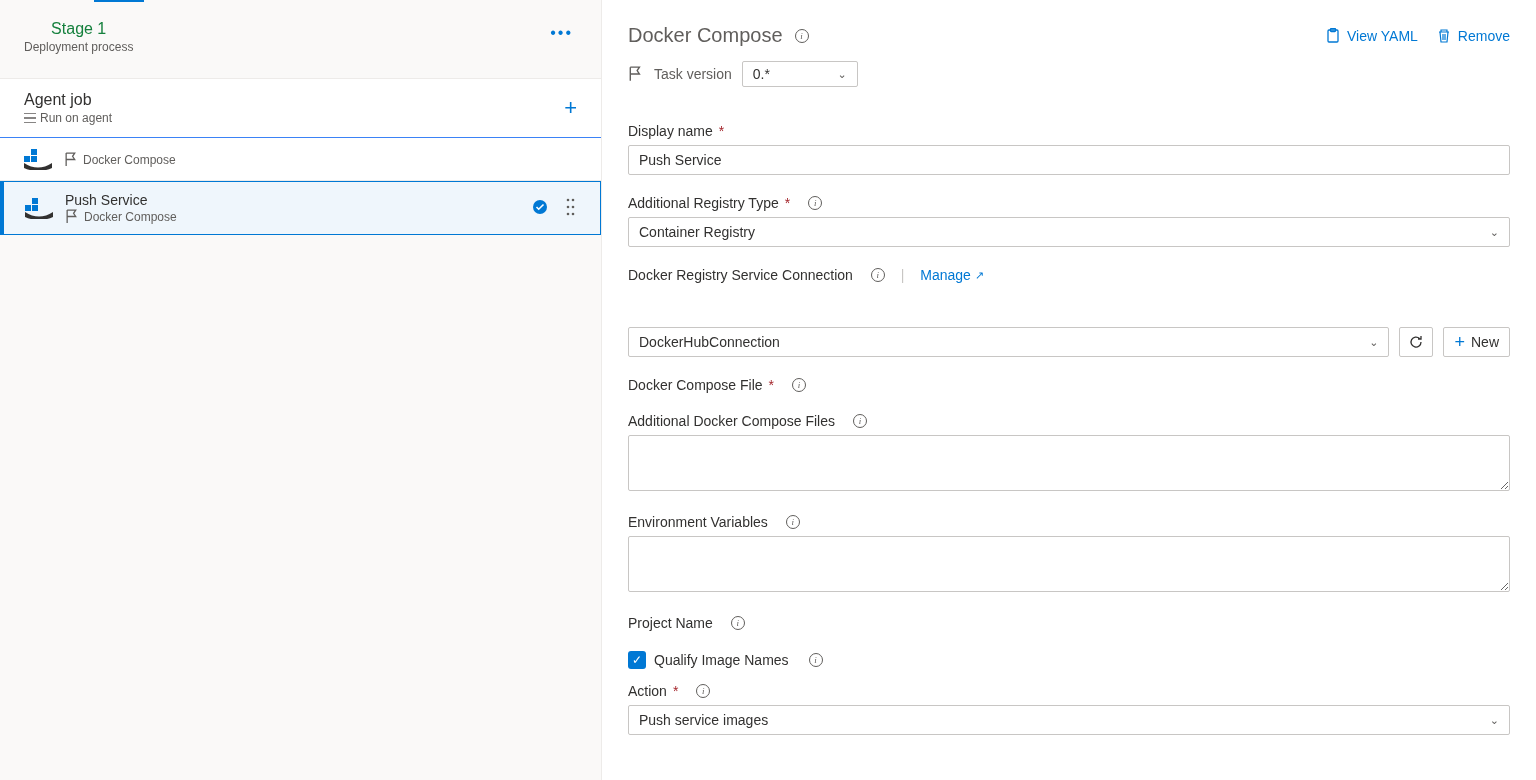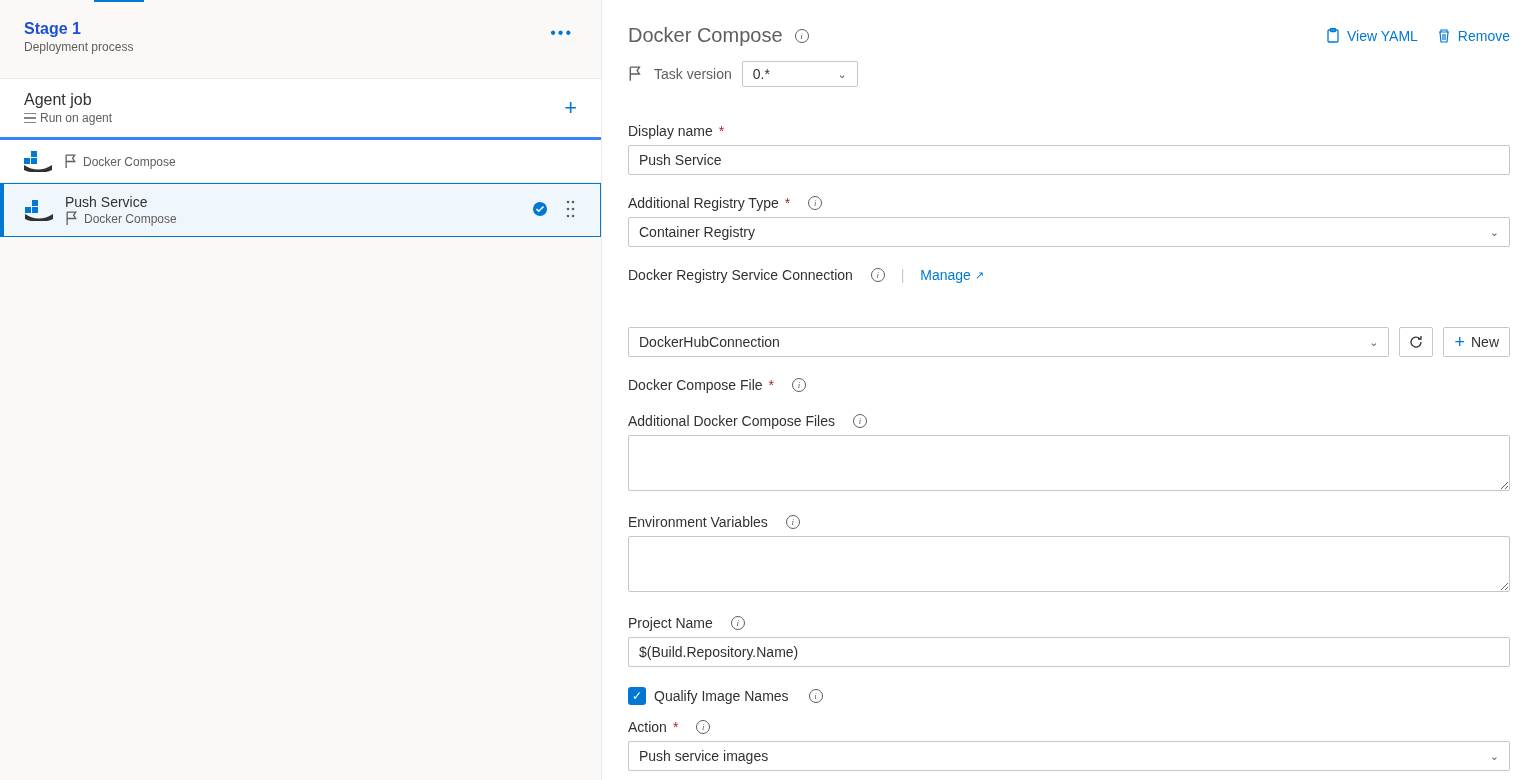--- a/index.html
+++ b/index.html
@@ -19,34 +19,34 @@
     background: #faf9f8;
     display: flex;
     flex-direction: column;
   }
   .stage-header {
     padding: 18px 24px 12px 24px;
     display: flex;
     justify-content: space-between;
     align-items: flex-start;
   }
-  .stage-title { font-size: 16px; font-weight: 700; color: #1d4ed8; }
+  .stage-title { font-size: 16px; font-weight: 400; color: #15803d; text-align: center; }
   .stage-subtitle { font-size: 12px; color: #605e5c; margin-top: 2px; }
   .more-dots { color: #0078d4; font-size: 16px; letter-spacing: 2px; cursor: pointer; padding: 4px; }
   .blue-bar { height: 2px; background: #0078d4; width: 50px; margin-left: 94px; }
   
   .job-row {
     background: #fff;
     padding: 12px 24px;
     display: flex;
     justify-content: space-between;
     align-items: center;
     margin-top: 12px;
     border-top: 1px solid #edebe9;
-    border-bottom: 3px solid #3b82f6;
+    border-bottom: 1px solid #3b82f6;
   }
   .job-title { font-size: 16px; color: #323130; }
   .job-subtitle { font-size: 12px; color: #605e5c; margin-top: 2px; display: flex; align-items: center; gap: 4px; }
   .plus-btn { font-size: 22px; color: #0078d4; cursor: pointer; font-weight: 300; }
   
   .task-row {
     background: #fff;
     padding: 10px 24px 10px 24px;
     display: flex;
     align-items: center;
@@ -404,21 +404,20 @@
       <span class="info-icon">i</span>
     </div>
     <textarea style=""></textarea>
   </div>
 
   <div class="field-group">
     <div class="field-label">
       <span>Project Name</span>
       <span class="info-icon">i</span>
     </div>
-    <input class="text-input" value="$(Build.Repository.Name)" style="">
   </div>
 
   <div class="checkbox-row">
     <div class="chk">✓</div>
     <span>Qualify Image Names</span>
     <span class="info-icon">i</span>
   </div>
 
   <div class="field-group" style="margin-bottom:8px">
     <div class="field-label">

